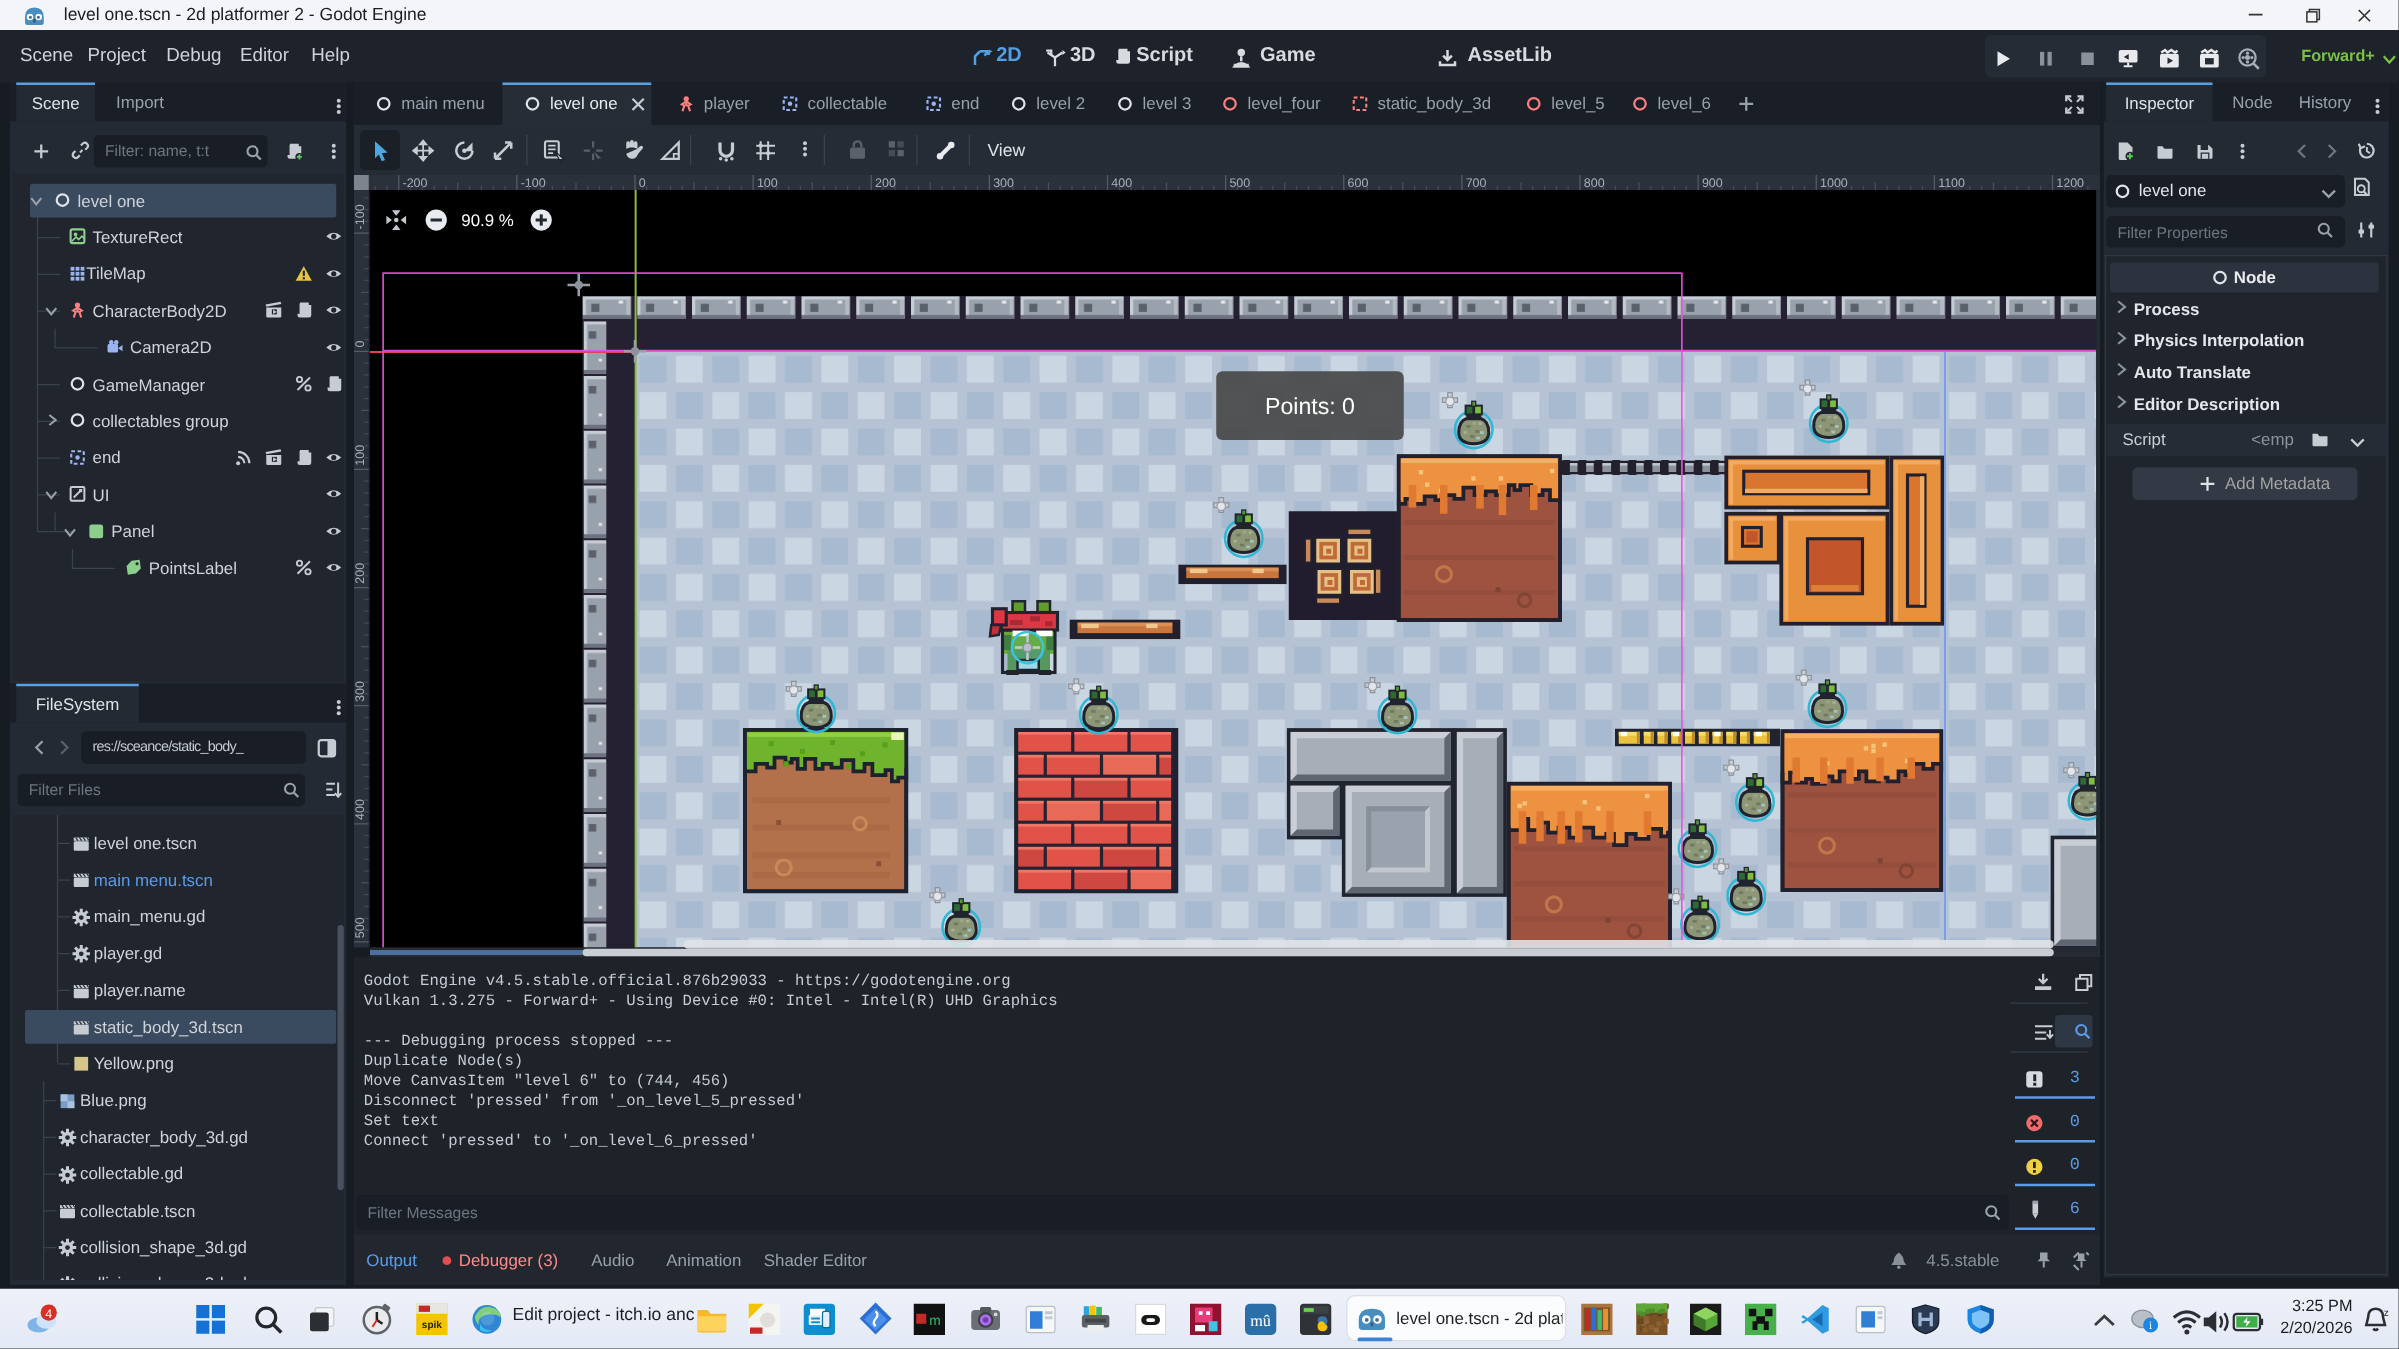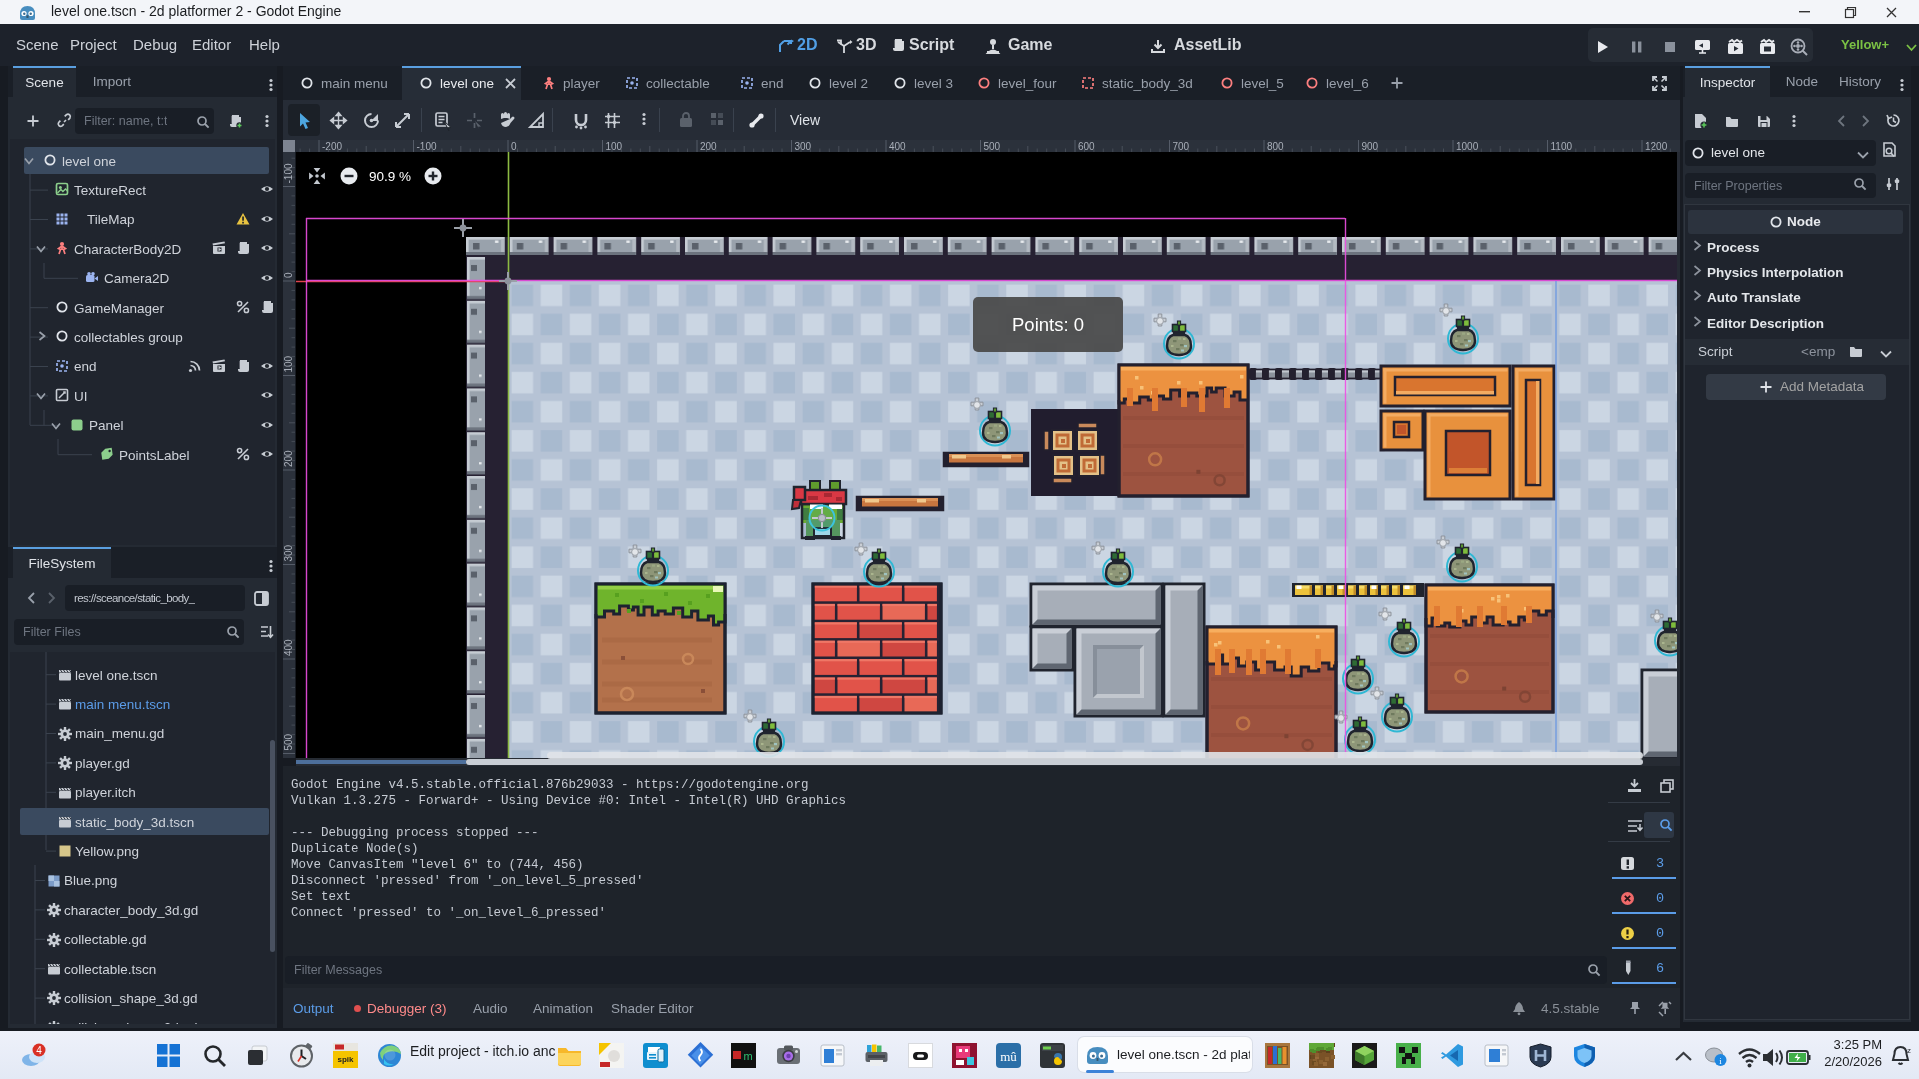--- a/index.html
+++ b/index.html
@@ -120,21 +120,21 @@
       </svg>
       <svg class="ic" style="left:1790px;top:14px" width="18" height="18" viewBox="0 0 18 18">
         <circle cx="8" cy="8" r="6.5" fill="none" stroke="#a9aeb8" stroke-width="1.8"></circle>
         <circle cx="8" cy="8" r="2" fill="#a9aeb8"></circle>
         <circle cx="8" cy="4.5" r="1.3" fill="#a9aeb8"></circle>
         <circle cx="8" cy="11.5" r="1.3" fill="#a9aeb8"></circle>
         <circle cx="4.5" cy="8" r="1.3" fill="#a9aeb8"></circle>
         <circle cx="11.5" cy="8" r="1.3" fill="#a9aeb8"></circle>
         <path d="M12.5 12.5 L17 17" stroke="#a9aeb8" stroke-width="2"></path>
       </svg>
-      <div class="menu-item" style="left:1841px;color:#7bc144;font-weight:bold;font-size:13px">Yellow+</div>
+      <div class="menu-item" style="left:1841px;color:#7bc144;font-weight:bold;font-size:13px">Forward+</div>
       <svg class="ic" style="left:1906px;top:19px" width="11" height="9" viewBox="0 0 11 9">
         <path d="M1 2 L5.5 7 L10 2" fill="none" stroke="#7bc144" stroke-width="1.8"></path>
       </svg>
     </div>
     <div class="dock abs" style="left:8px;top:66px;width:269px;height:481px">
       <div class="tabrow"></div>
       <div class="dtab act" style="left:5px;width:63px">Scene</div>
       <div class="dtab" style="left:72px;width:64px">Import</div>
       <svg class="ic" style="left:256px;top:12px" width="14" height="14" viewBox="0 0 14 14">
         <circle cx="7" cy="2.5" r="1.6" fill="#c7ccd3"></circle>
@@ -206,21 +206,21 @@
             <rect x="1.5" y="1.5" width="3" height="3" fill="#9bb4f0"></rect>
             <rect x="5.5" y="1.5" width="3" height="3" fill="#9bb4f0"></rect>
             <rect x="9.5" y="1.5" width="3" height="3" fill="#9bb4f0"></rect>
             <rect x="1.5" y="5.5" width="3" height="3" fill="#9bb4f0"></rect>
             <rect x="5.5" y="5.5" width="3" height="3" fill="#9bb4f0"></rect>
             <rect x="9.5" y="5.5" width="3" height="3" fill="#9bb4f0"></rect>
             <rect x="1.5" y="9.5" width="3" height="3" fill="#9bb4f0"></rect>
             <rect x="5.5" y="9.5" width="3" height="3" fill="#9bb4f0"></rect>
             <rect x="9.5" y="9.5" width="3" height="3" fill="#9bb4f0"></rect>
           </svg>
-          <div class="lbl" style="left:79px;color:#cfd3da">TileMap</div>
+          <div class="lbl" style="left:61px;color:#cfd3da">TileMap</div>
           <svg class="ic" style="left:252px;top:7px" width="14" height="14" viewBox="0 0 14 14">
             <path d="M1 7 Q7 1.5 13 7 Q7 12.5 1 7 Z" fill="#c7ccd3"></path>
             <circle cx="7" cy="7" r="2.1" fill="#20252c"></circle>
           </svg>
           <svg class="ic" style="left:228px;top:7px" width="14" height="14" viewBox="0 0 14 14">
             <path d="M7 1 L13.5 12.5 H0.5 Z" fill="#e8c341"></path>
             <rect x="6.2" y="4.5" width="1.7" height="4.2" fill="#20252c"></rect>
             <rect x="6.2" y="9.8" width="1.7" height="1.7" fill="#20252c"></rect>
           </svg>
         </div>
@@ -451,21 +451,21 @@
             <rect x="-1.2" y="-7" width="2.4" height="3" fill="#c7ccd3" transform="rotate(315 7 7) translate(7 7)"></rect>
           </svg>
           <div class="lbl" style="left:65px;color:#cfd3da">player.gd</div>
         </div>
         <div class="trow" style="top:125.6px;height:29.4px">
           <svg class="ic" style="left:48px;top:8px" width="14" height="14" viewBox="0 0 14 14">
             <rect x="1" y="5" width="12" height="7.5" rx="1" fill="#c7ccd3"></rect>
             <path d="M1 4.5 L13 4.5 L13 2 L1 2 Z" fill="#c7ccd3"></path>
             <path d="M2.5 2 l1.8 2.5 M5.5 2 l1.8 2.5 M8.5 2 l1.8 2.5 M11.5 2 l1.4 2" stroke="#242a33" stroke-width="1"></path>
           </svg>
-          <div class="lbl" style="left:65px;color:#cfd3da">player.itch</div>
+          <div class="lbl" style="left:65px;color:#cfd3da">player.name</div>
         </div>
         <div class="trow" style="top:155.0px;height:29.4px">
           <div class="abs sel" style="left:10px;top:1px;right:6px;bottom:1px"></div>
           <svg class="ic" style="left:48px;top:8px" width="14" height="14" viewBox="0 0 14 14">
             <rect x="1" y="5" width="12" height="7.5" rx="1" fill="#c7ccd3"></rect>
             <path d="M1 4.5 L13 4.5 L13 2 L1 2 Z" fill="#c7ccd3"></path>
             <path d="M2.5 2 l1.8 2.5 M5.5 2 l1.8 2.5 M8.5 2 l1.8 2.5 M11.5 2 l1.4 2" stroke="#242a33" stroke-width="1"></path>
           </svg>
           <div class="lbl" style="left:65px;color:#cfd3da">static_body_3d.tscn</div>
         </div>

